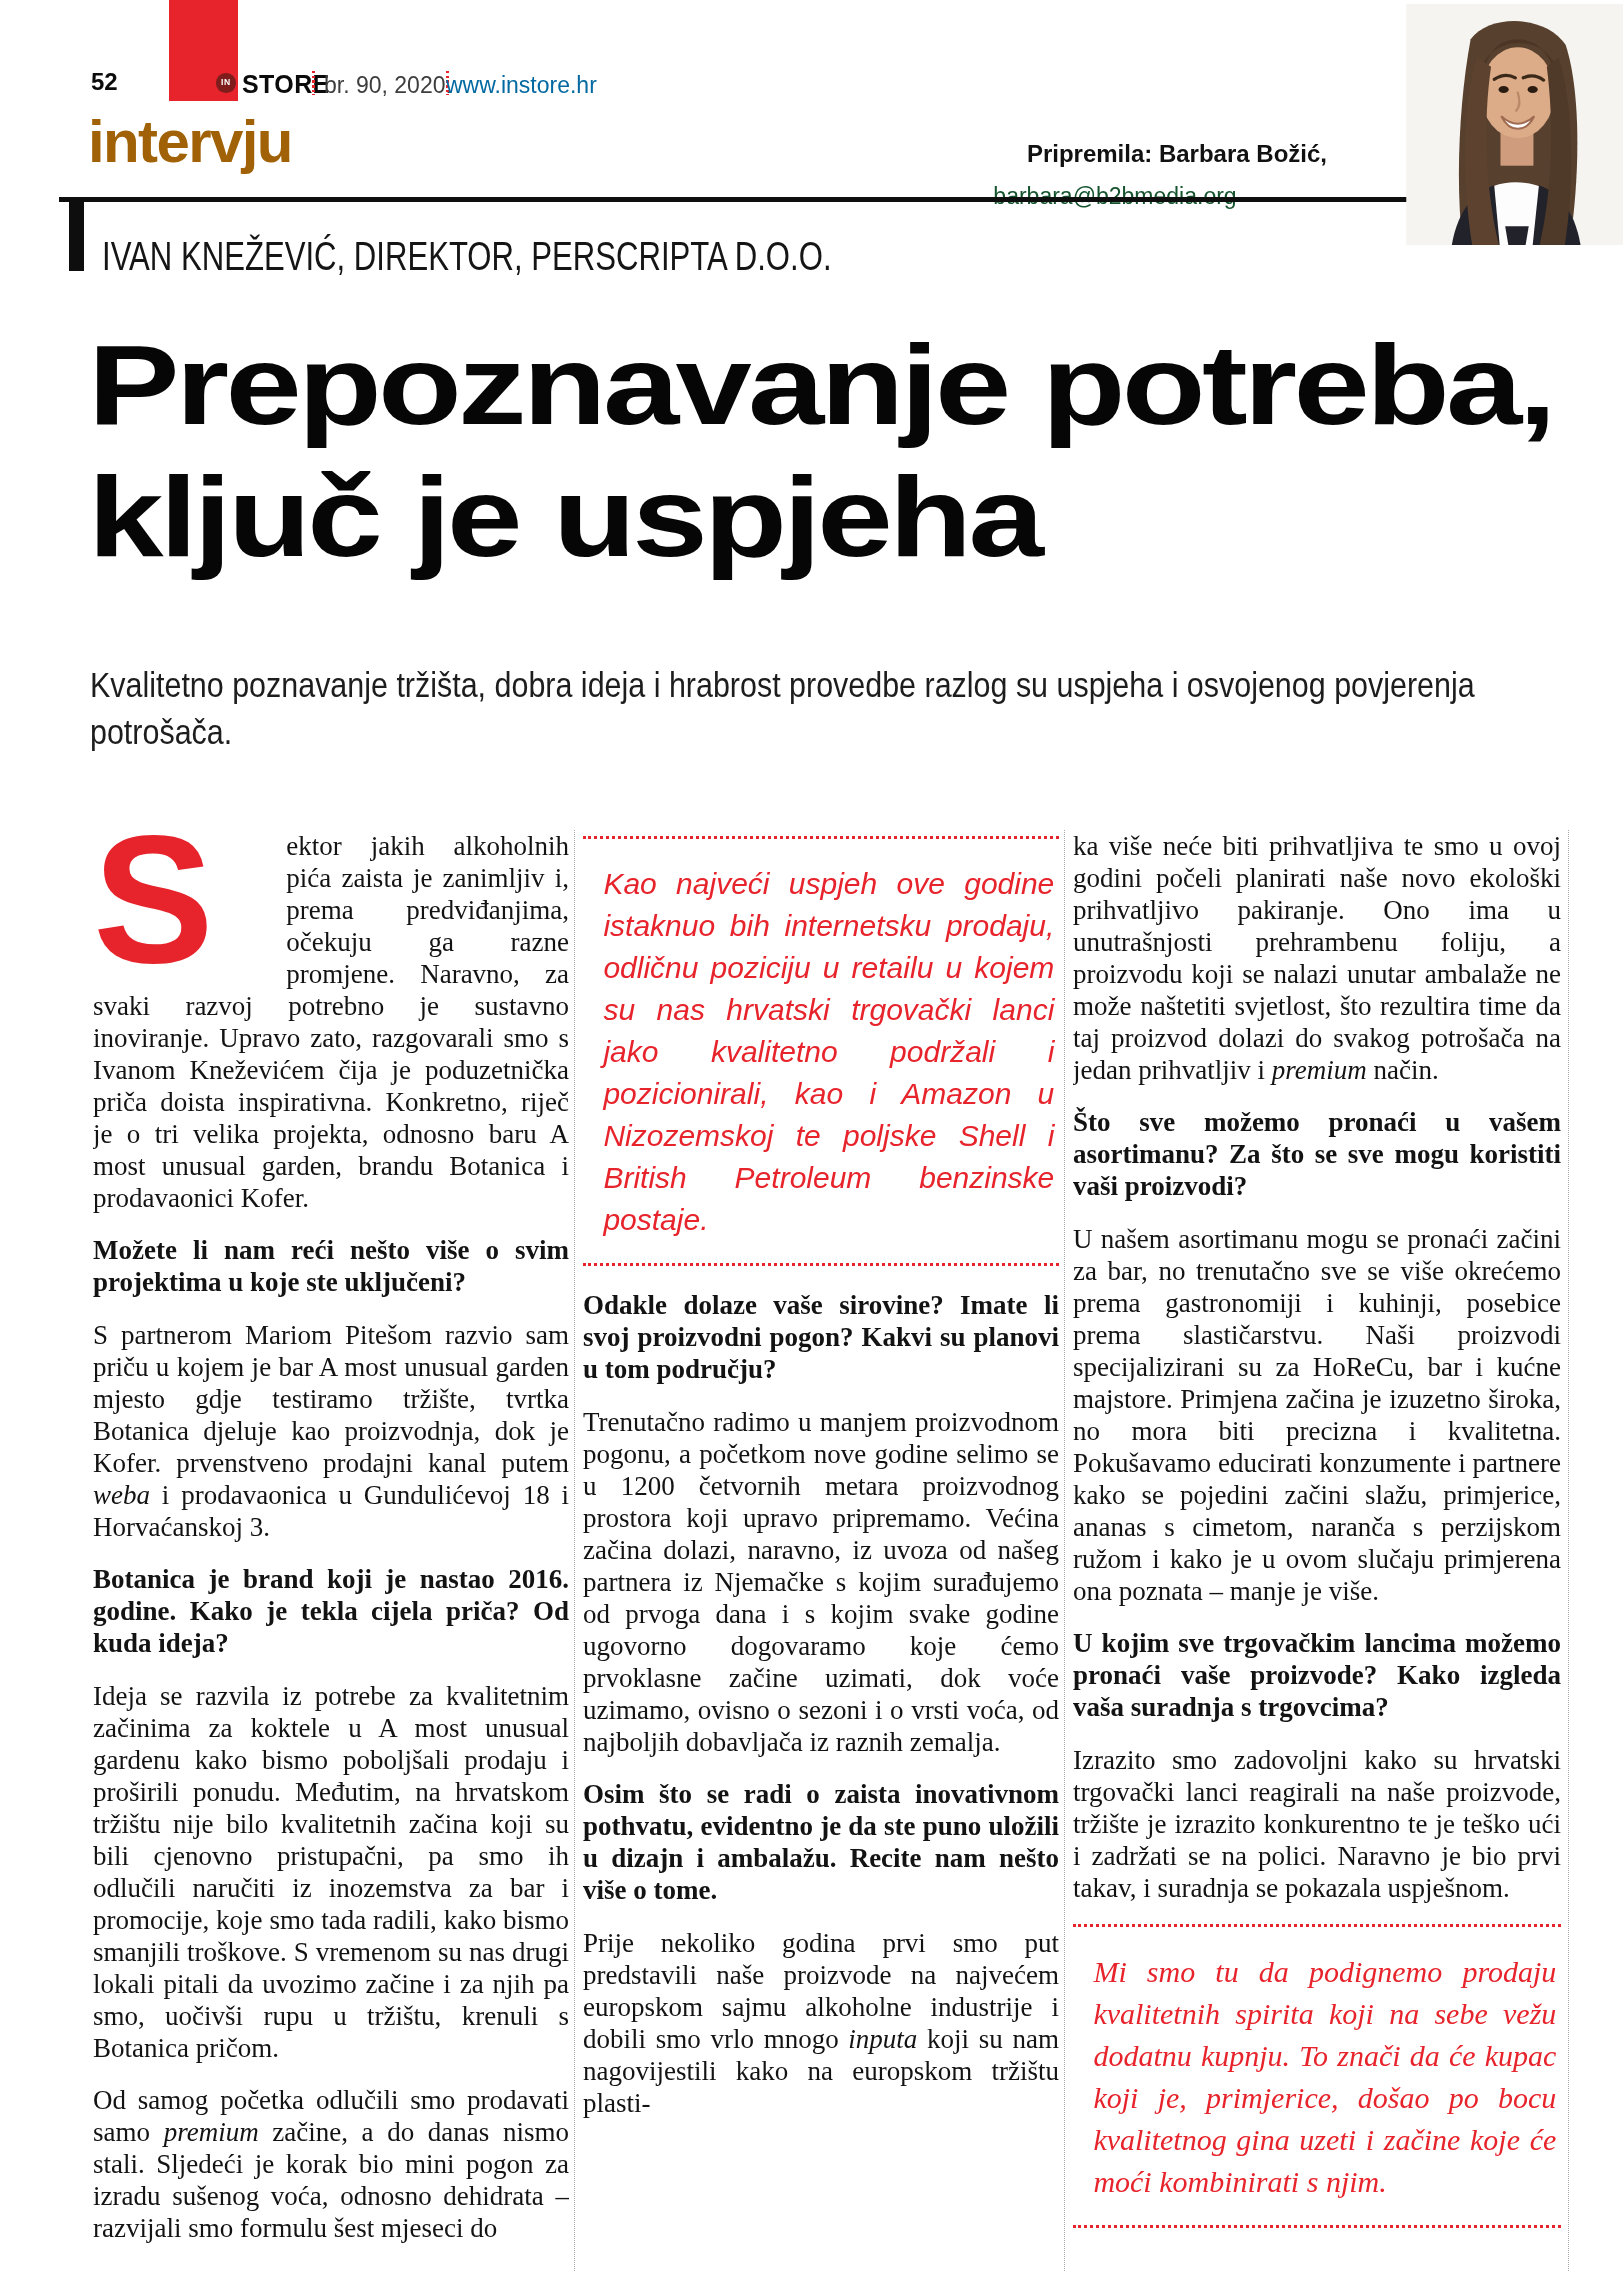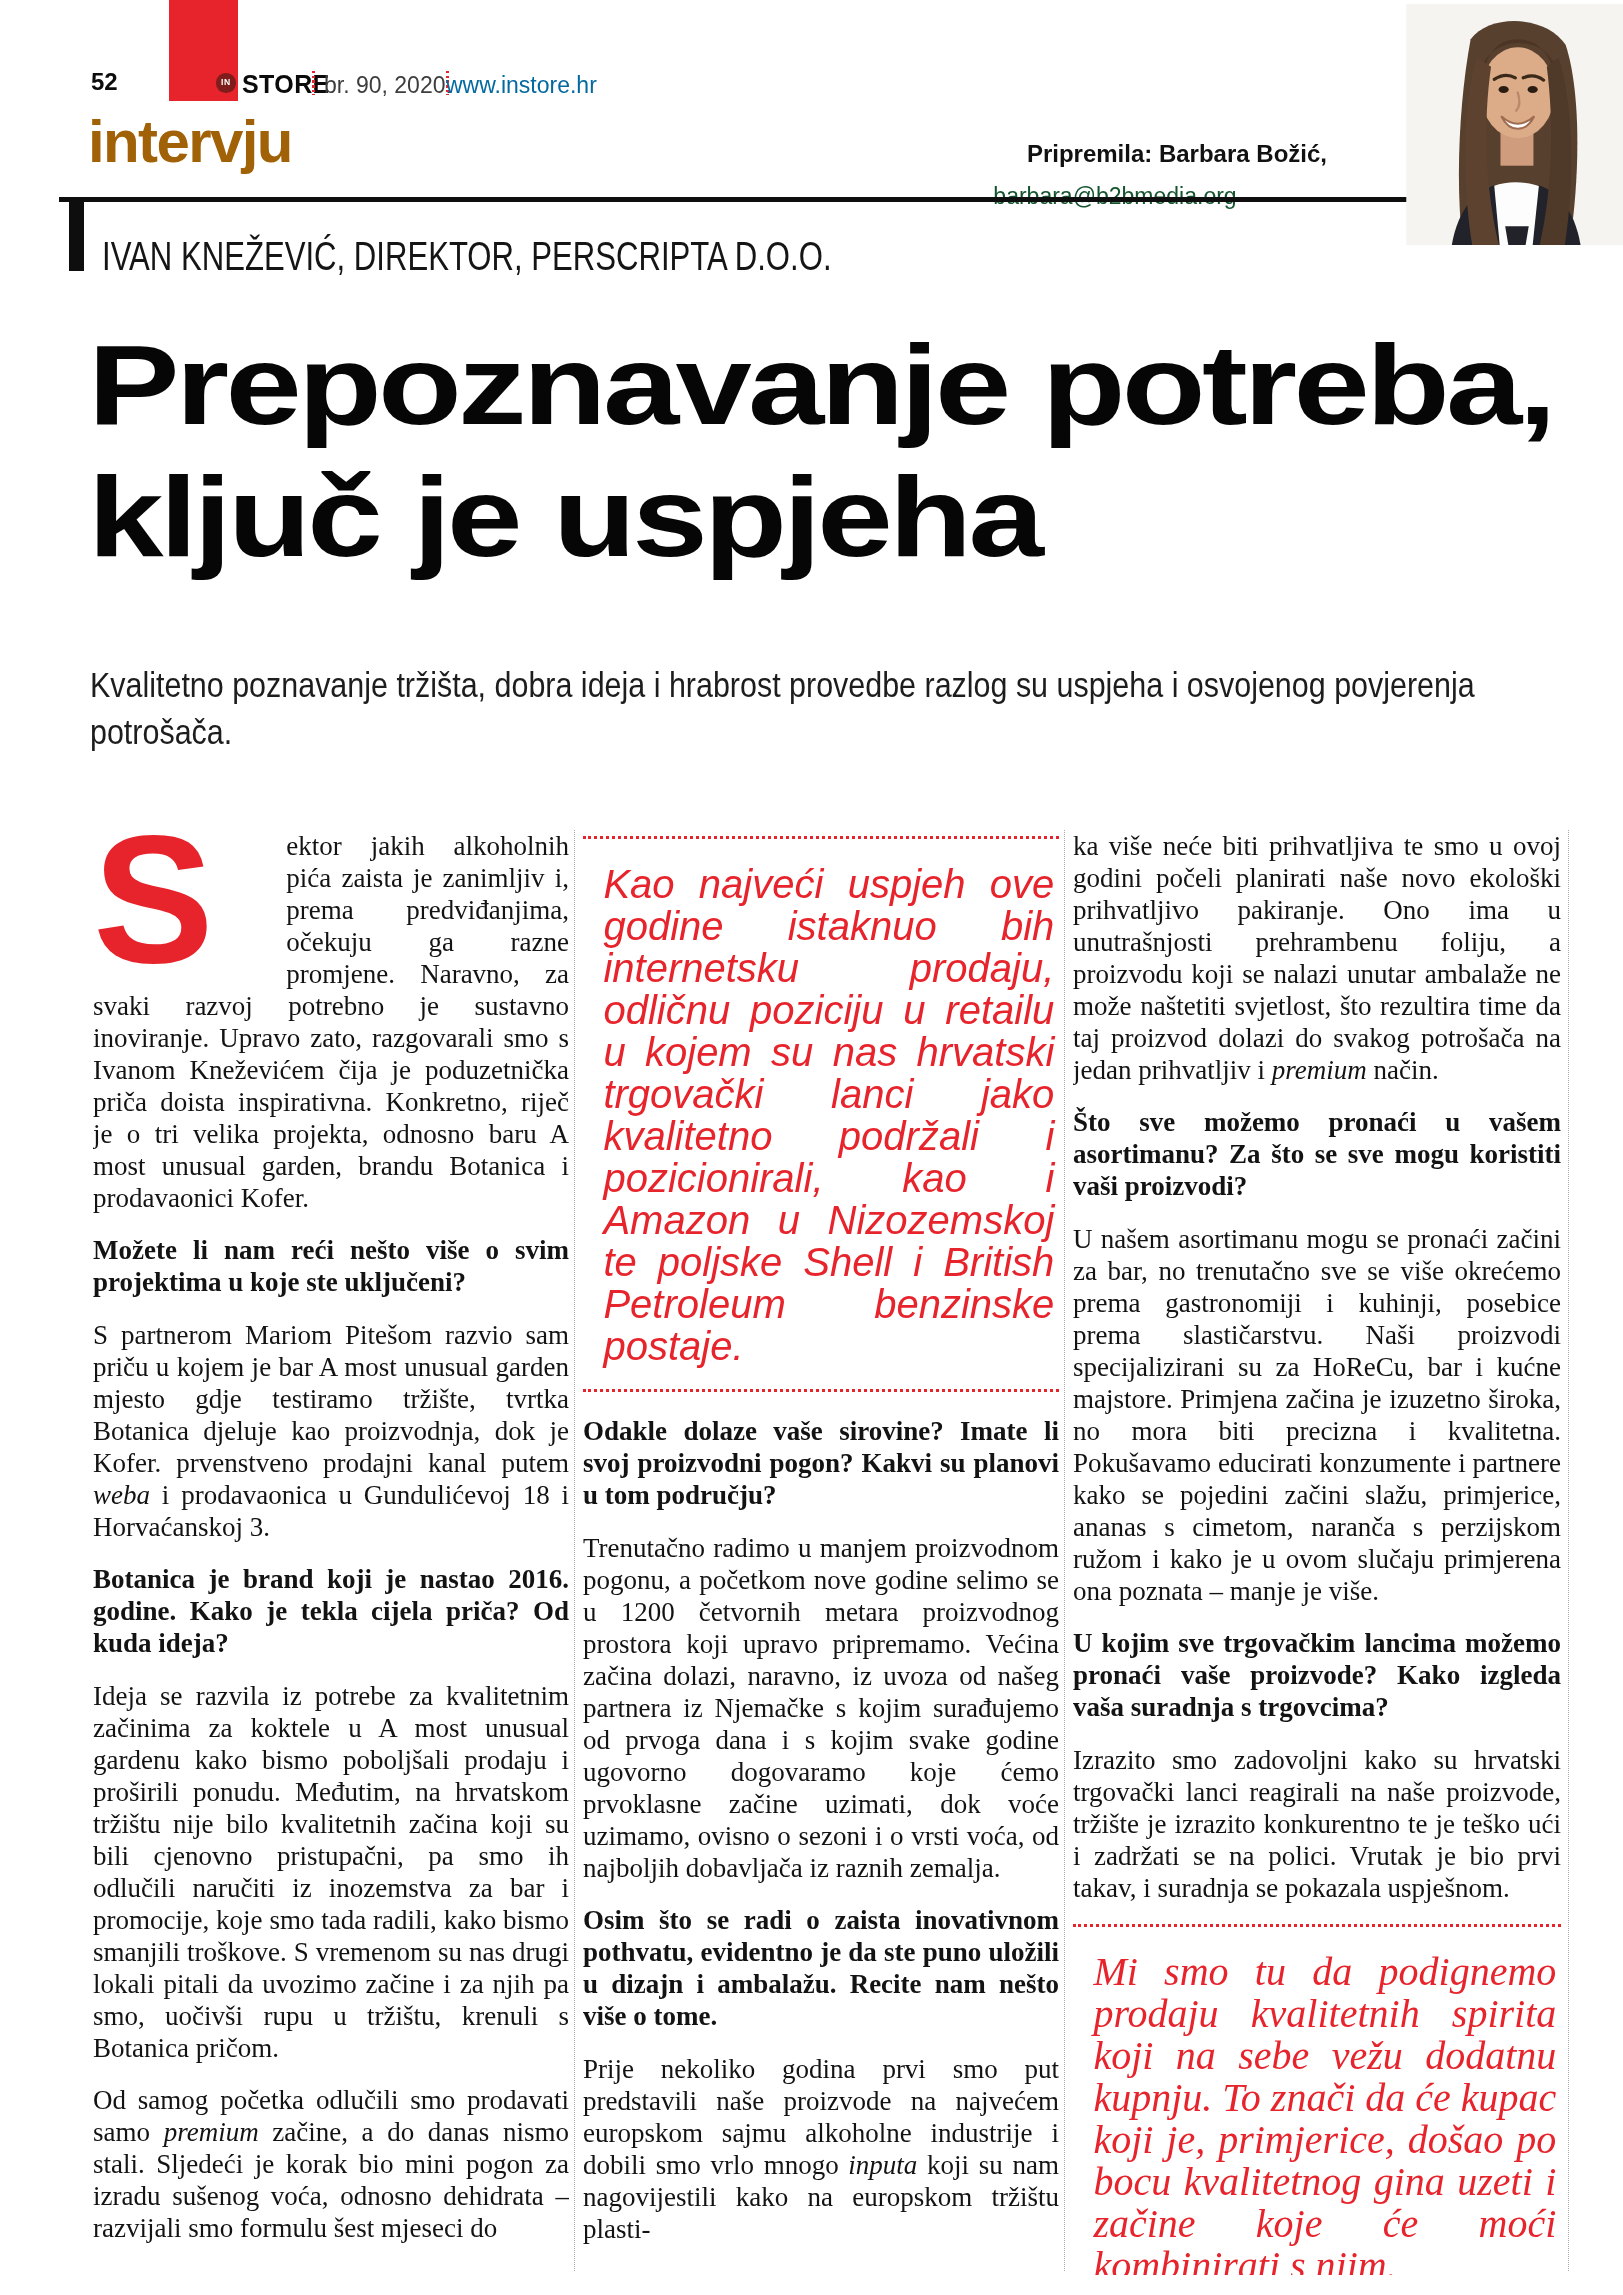--- a/index.html
+++ b/index.html
@@ -40,21 +40,21 @@
   .col { top:830px; height:1445px; overflow:hidden; text-align:justify; }
   .c1 { left:93px;  width:476px; }
   .c2 { left:583px;  width:476px; }
   .c3 { left:1073px; width:488px; }
   .vsep { top:830px; height:1441px; border-left:1.6px dotted #a9a9a9; width:0; }
   .col p { margin:0 0 20.4px 0; font-size:27px; line-height:32px; }
   .col p.q { font-weight:bold; }
   .dropcap { float:left; width:187px; height:130px; margin:3.1px 6.3px 0 0; color:var(--red);
              font:bold 181px/0.73 "Liberation Sans",sans-serif; }
   .quote { color:var(--red); font-family:"Liberation Sans",sans-serif; font-style:italic;
-           font-size:40px; line-height:42px; text-align:justify;
+           font-size:30px; line-height:42px; text-align:justify;
            border-top:3.9px dotted var(--red); border-bottom:3.9px dotted var(--red);
            padding:23.6px 4.7px 22px 20.4px; margin:6.3px 0 23.6px 0; }
   .quote2 { margin-top:20.4px; margin-bottom:0;font-family:Liberation Serif, serif; }
 </style>
 </head>
 <body>
 
 <div class="abs pageno">52</div>
 <div class="abs redblock"></div>
 <div class="abs incircle">IN</div>
@@ -116,16 +116,16 @@
   <p>Trenutačno radimo u manjem proizvodnom pogonu, a početkom nove godine selimo se u 1200 četvornih metara proizvodnog prostora koji upravo pripremamo. Većina začina dolazi, naravno, iz uvoza od našeg partnera iz Njemačke s kojim surađujemo od prvoga dana i s kojim svake godine ugovorno dogovaramo koje ćemo prvoklasne začine uzimati, dok voće uzimamo, ovisno o sezoni i o vrsti voća, od najboljih dobavljača iz raznih zemalja.</p>
   <p class="q">Osim što se radi o zaista inovativnom pothvatu, evidentno je da ste puno uložili u dizajn i ambalažu. Recite nam nešto više o tome.</p>
   <p><span>Prije nekoliko godina prvi smo put predstavili naše proizvode na najvećem europskom sajmu alkoholne industrije i dobili smo vrlo mnogo </span><span class="it">inputa</span><span> koji su nam nagovijestili kako na europskom tržištu plasti-</span></p>
 </div>
 
 <div class="abs col c3">
   <p><span>ka više neće biti prihvatljiva te smo u ovoj godini počeli planirati naše novo ekološki prihvatljivo pakiranje. Ono ima u unutrašnjosti prehrambenu foliju, a proizvodu koji se nalazi unutar ambalaže ne može naštetiti svjetlost, što rezultira time da taj proizvod dolazi do svakog potrošača na jedan prihvatljiv i </span><span class="it">premium</span><span> način.</span></p>
   <p class="q">Što sve možemo pronaći u vašem asortimanu? Za što se sve mogu koristiti vaši proizvodi?</p>
   <p>U našem asortimanu mogu se pronaći začini za bar, no trenutačno sve se više okrećemo prema gastronomiji i kuhinji, posebice prema slastičarstvu. Naši proizvodi specijalizirani su za HoReCu, bar i kućne majstore. Primjena začina je izuzetno široka, no mora biti precizna i kvalitetna. Pokušavamo educirati konzumente i partnere kako se pojedini začini slažu, primjerice, ananas s cimetom, naranča s perzijskom ružom i kako je u ovom slučaju primjerena ona poznata – manje je više.</p>
   <p class="q">U kojim sve trgovačkim lancima možemo pronaći vaše proizvode? Kako izgleda vaša suradnja s trgovcima?</p>
-  <p>Izrazito smo zadovoljni kako su hrvatski trgovački lanci reagirali na naše proizvode, tržište je izrazito konkurentno te je teško ući i zadržati se na polici. Vrutak je bio prvi takav, i suradnja se pokazala uspješnom.</p>
+  <p>Izrazito smo zadovoljni kako su hrvatski trgovački lanci reagirali na naše proizvode, tržište je izrazito konkurentno te je teško ući i zadržati se na polici. Naravno je bio prvi takav, i suradnja se pokazala uspješnom.</p>
   <div class="quote quote2">Mi smo tu da podignemo prodaju kvalitetnih spirita koji na sebe vežu dodatnu kupnju. To znači da će kupac koji je, primjerice, došao po bocu kvalitetnog gina uzeti i začine koje će moći kombinirati s njim.</div>
 </div>
 
 
 </body></html>

